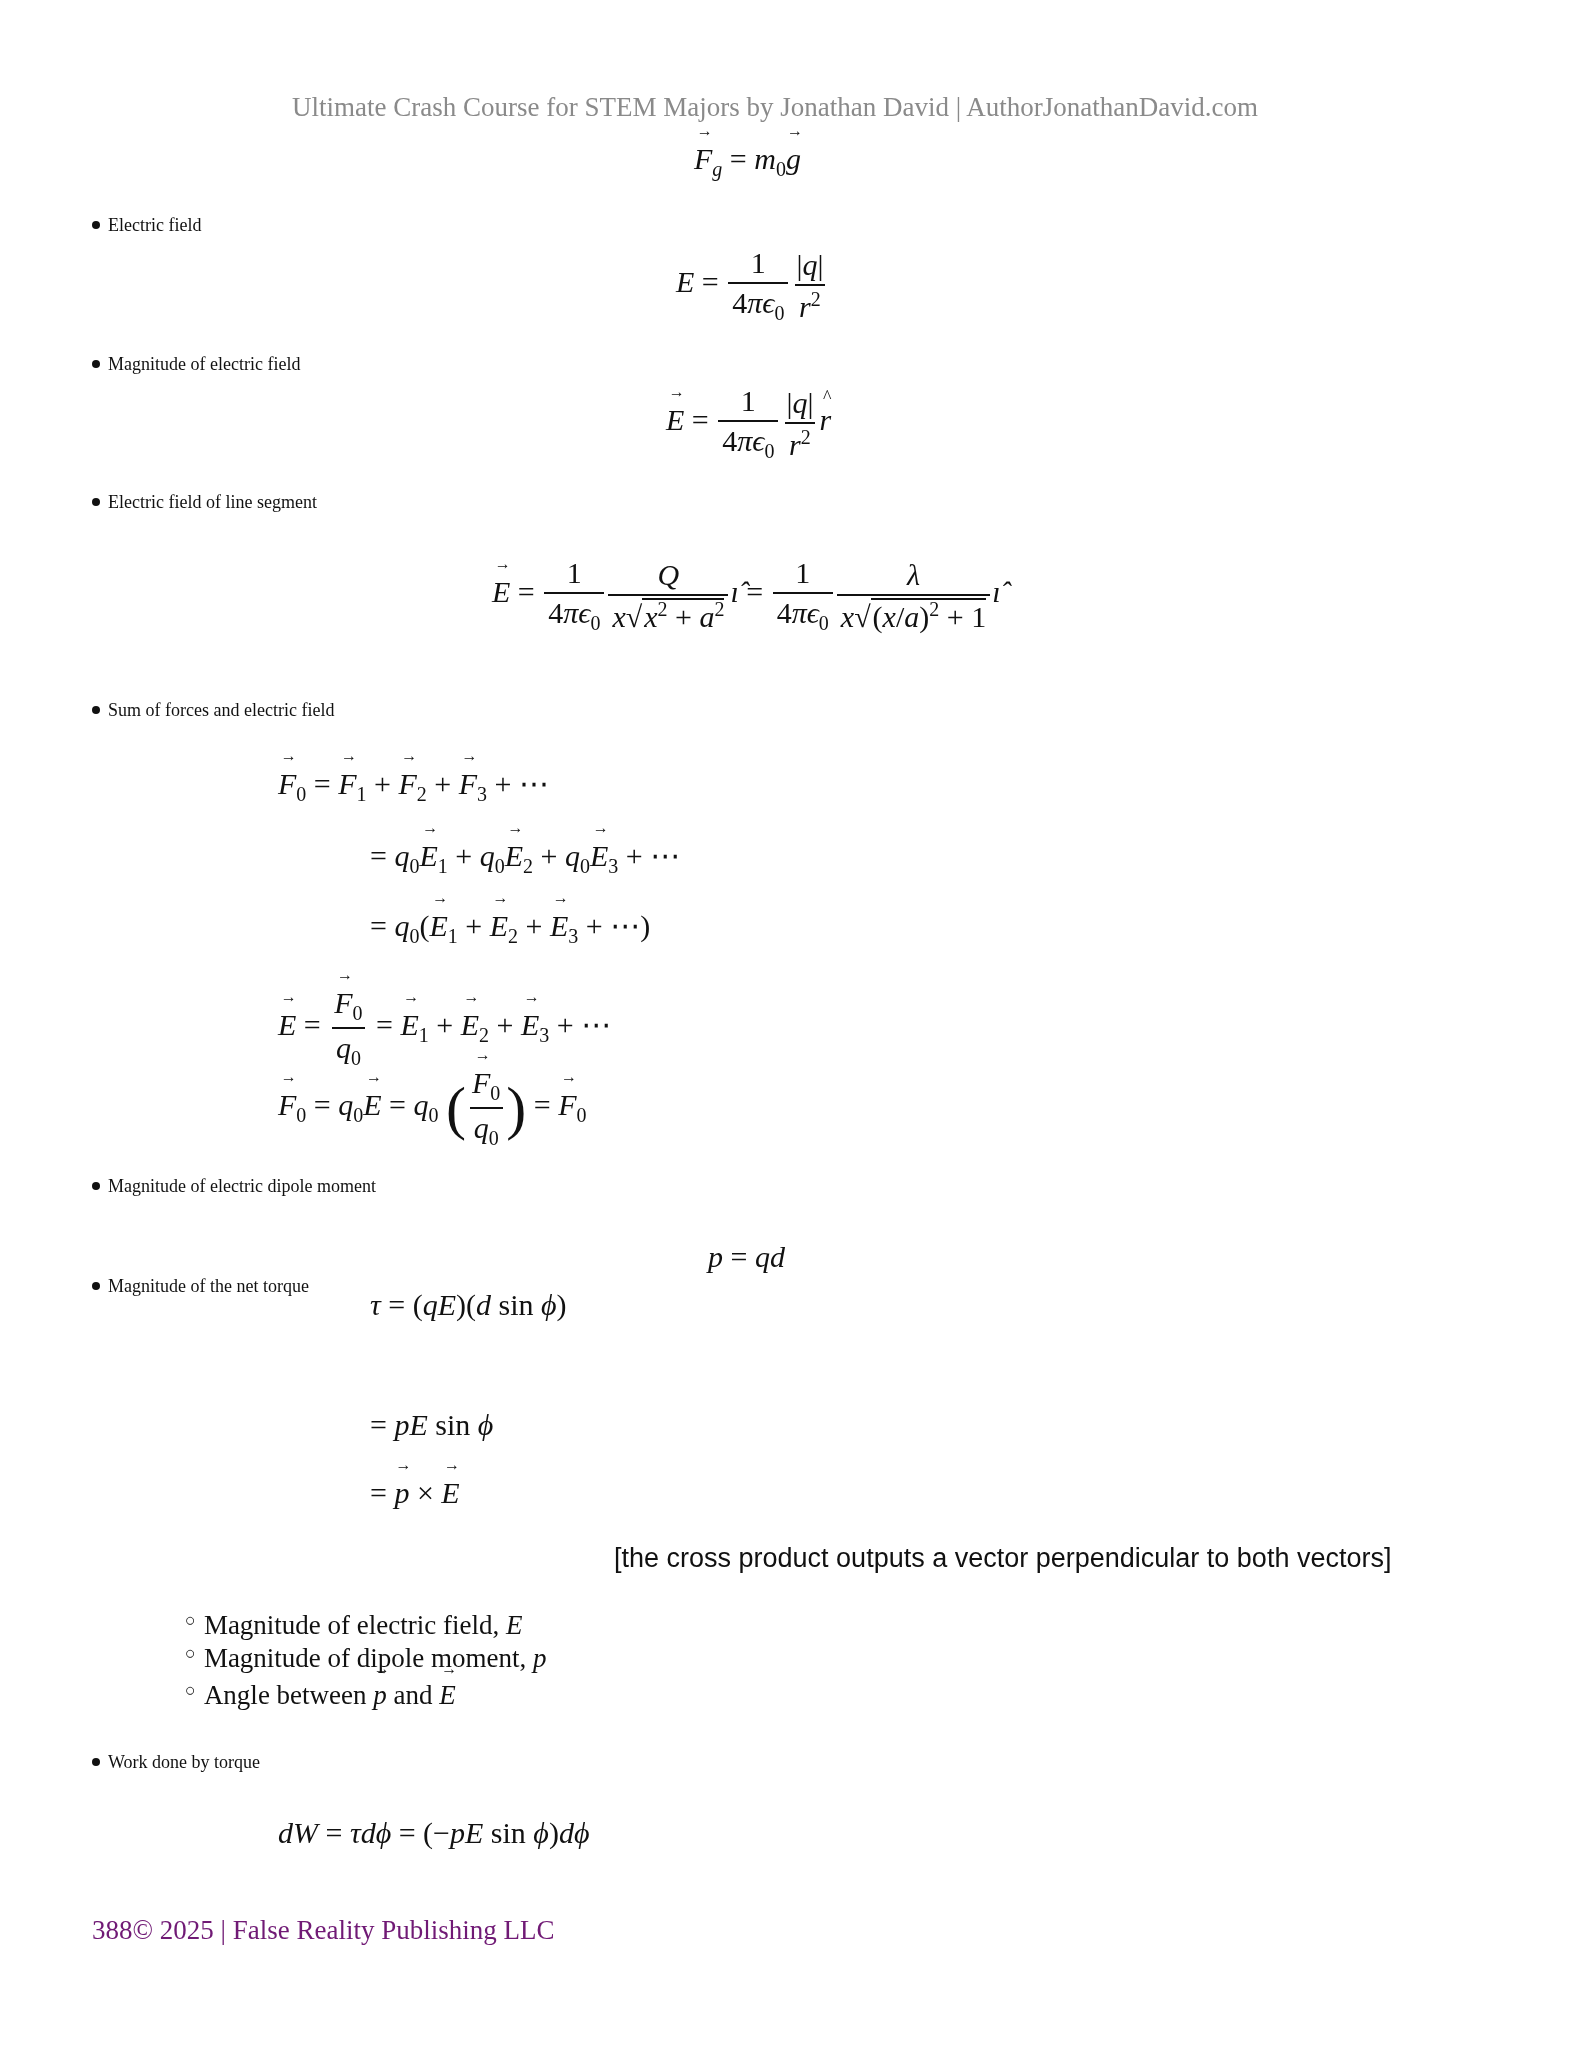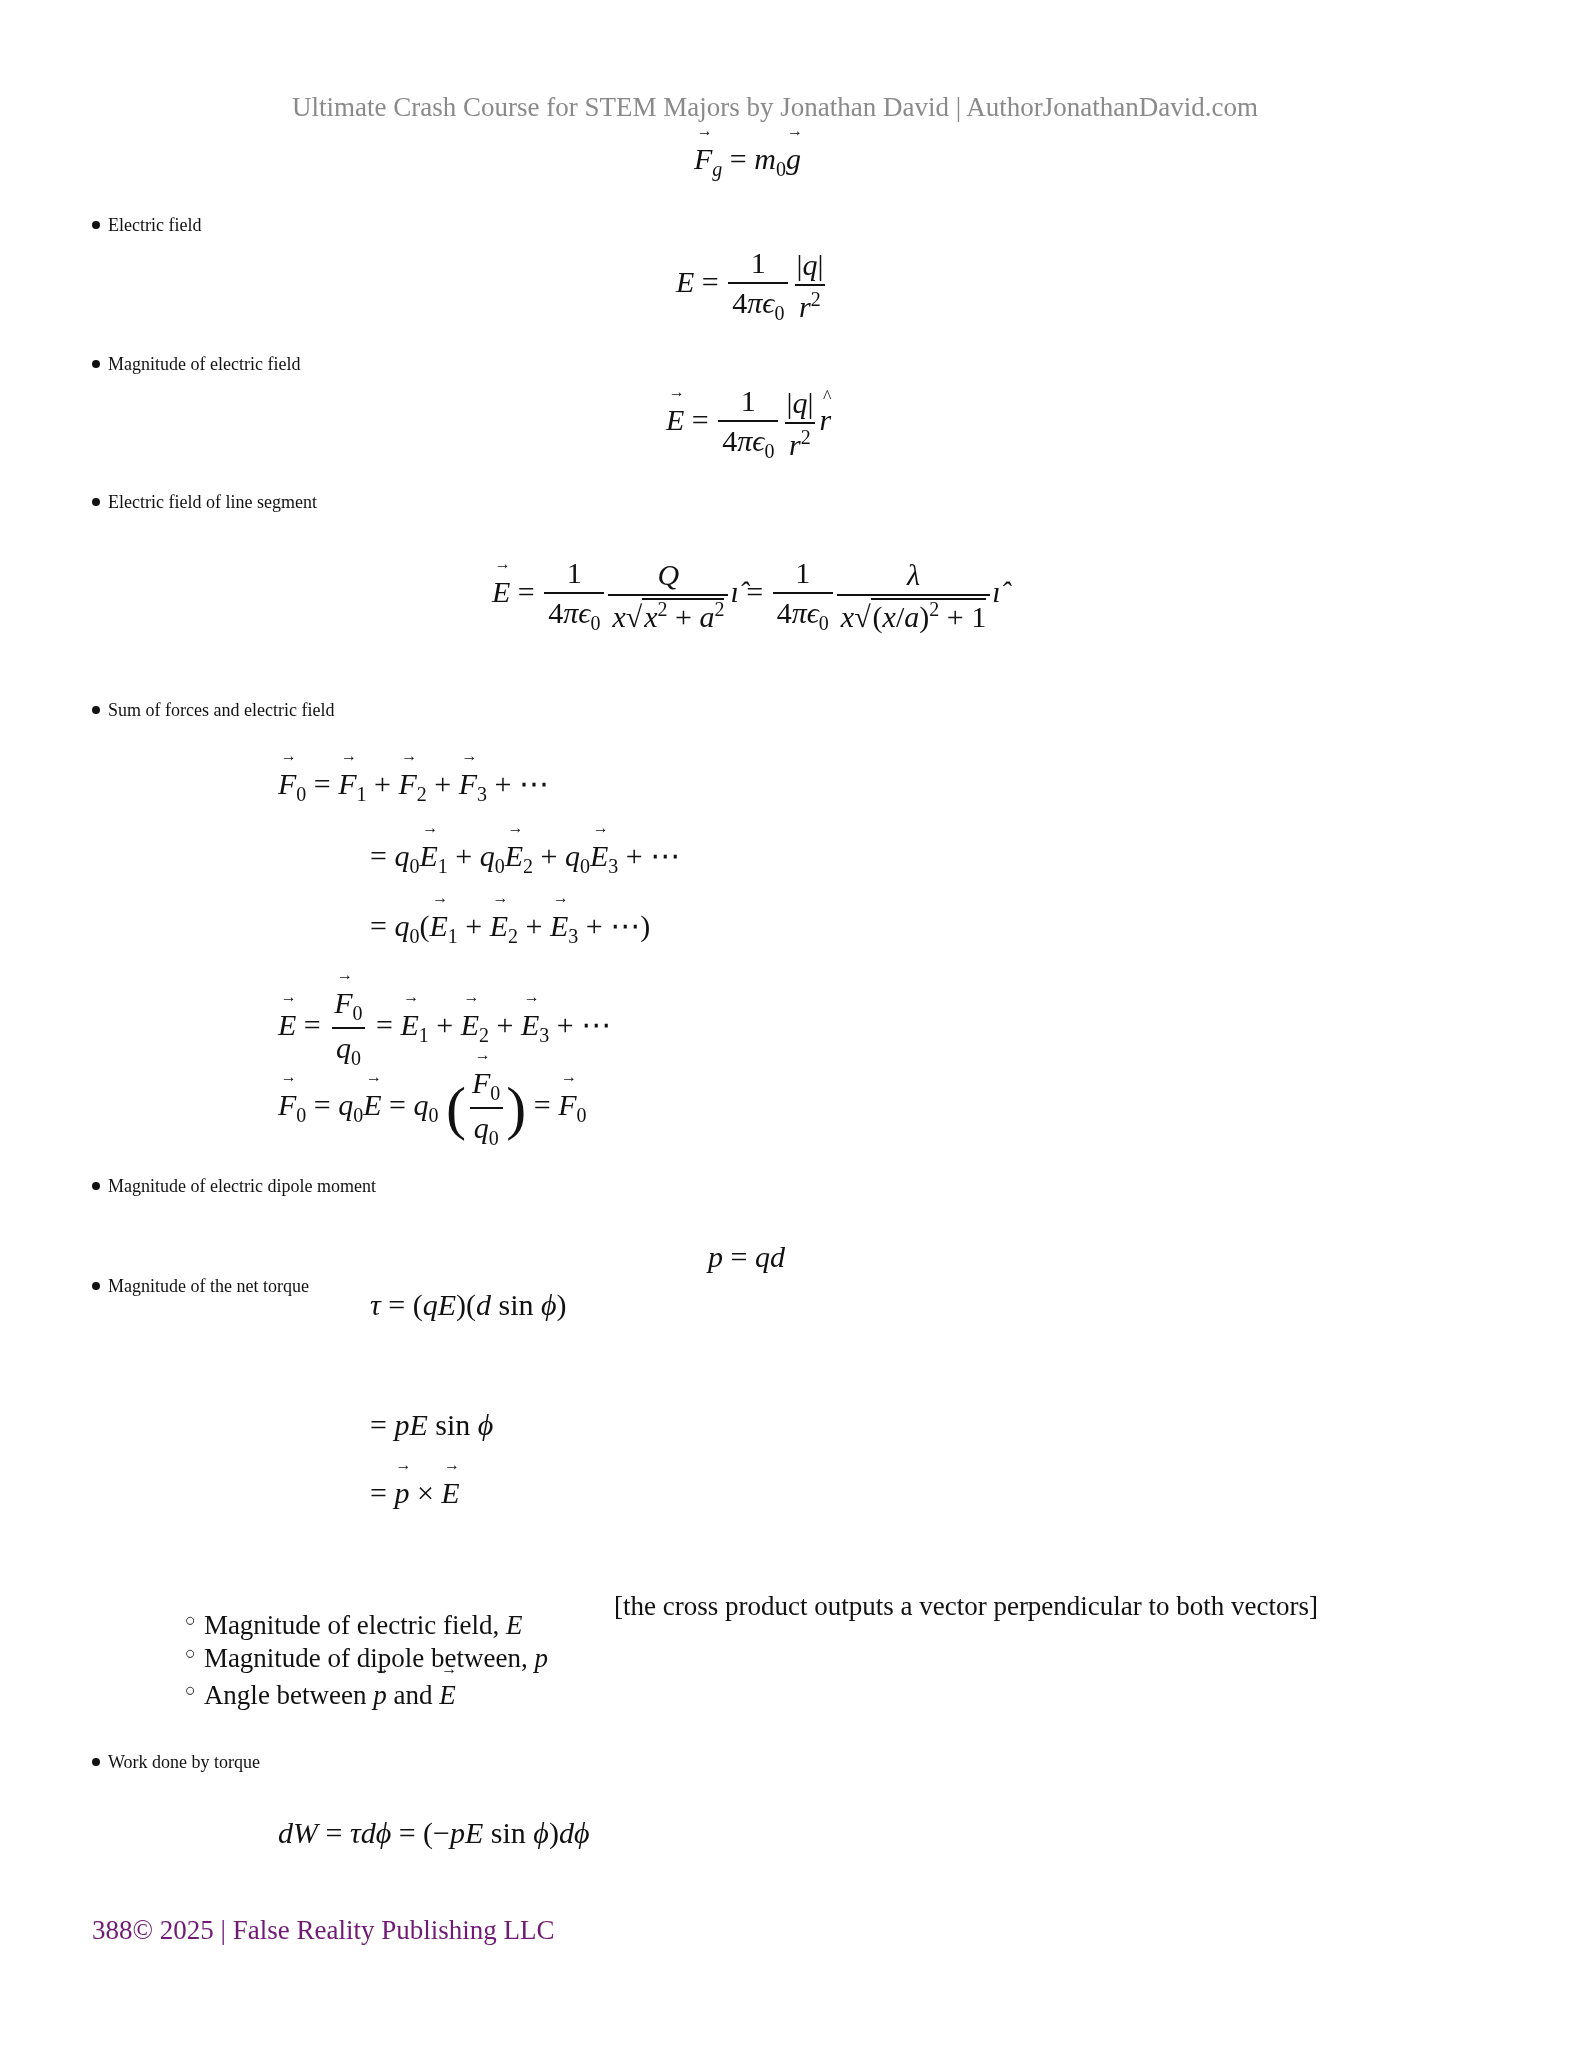--- a/index.html
+++ b/index.html
@@ -7,21 +7,21 @@
          font-family: "DejaVu Serif", "Liberation Serif", serif; color: #111; }
   .abs { position: absolute; white-space: nowrap; }
   .header { top: 92px; left: 0; width: 1550px; text-align: center; font-size: 27px; color: #8a8a8a;
             font-family: "Liberation Serif", serif; }
   .footer { top: 1915px; left: 92px; font-size: 27px; color: #701a75; font-family: "Liberation Serif", serif; }
   .bullet { left: 92px; font-size: 18px; font-family: "Liberation Serif", serif; }
   .bullet .dot { display: inline-block; width: 8px; height: 8px; border-radius: 50%; background: #111;
                  margin-right: 8px; vertical-align: middle; position: relative; top: -2px; }
   .sub { left: 185px; font-size: 27px; font-family: Liberation Serif, serif; }
   .sub .circ { font-size: 18px; vertical-align: 8px; margin-right: 8px; }
-  .note { font-size: 27px; font-family: Liberation Serif, serif; margin-top: 48px; }
+  .note { font-size: 27px; font-family: Liberation Sans, sans-serif; }
   .eq { font-family: "Liberation Serif", serif; font-size: 30px; }
   .eq i { font-style: italic; }
   .frac { display: inline-flex; flex-direction: column; align-items: center; vertical-align: middle; margin: 0 2px; }
   .frac .num { padding: 0 4px 2px; }
   .frac .den { border-top: 2px solid #111; padding: 2px 4px 0; }
   sub, sup { font-size: 20px; }
   .vec { position: relative; display: inline-block; }
   .vec::before { content: "\2192"; position: absolute; top: -20px; left: 50%; transform: translateX(-40%);
                  font-size: 16px; font-style: normal; }
   .hat { position: relative; display: inline-block; }
@@ -133,21 +133,21 @@
 <div class="abs eq" style="top:1476px; left:370px;">
   = <i class="vec">p</i> × <i class="vec">E</i>
 </div>
 
 <div class="abs note" style="top:1543px; left:614px;">[the cross product outputs a vector perpendicular to both vectors]</div>
 
 <div class="abs sub" style="top:1610px;">
   <span class="circ">○</span><span>Magnitude of electric field, </span><i>E</i>
 </div>
 <div class="abs sub" style="top:1643px;">
-  <span class="circ">○</span><span>Magnitude of dipole between, </span><i>p</i>
+  <span class="circ">○</span><span>Magnitude of dipole moment, </span><i>p</i>
 </div>
 <div class="abs sub" style="top:1680px;">
   <span class="circ">○</span><span>Angle between </span><i class="vec">p</i><span> and </span><i class="vec">E</i>
 </div>
 
 <div class="abs bullet" style="top:1752px;">
   <span class="dot"></span><span>Work done by torque</span>
 </div>
 <div class="abs eq" style="top:1816px; left:278px;">
   <i>dW</i> = <i>τdϕ</i> = (−<i>pE</i> sin <i>ϕ</i>)<i>dϕ</i>

